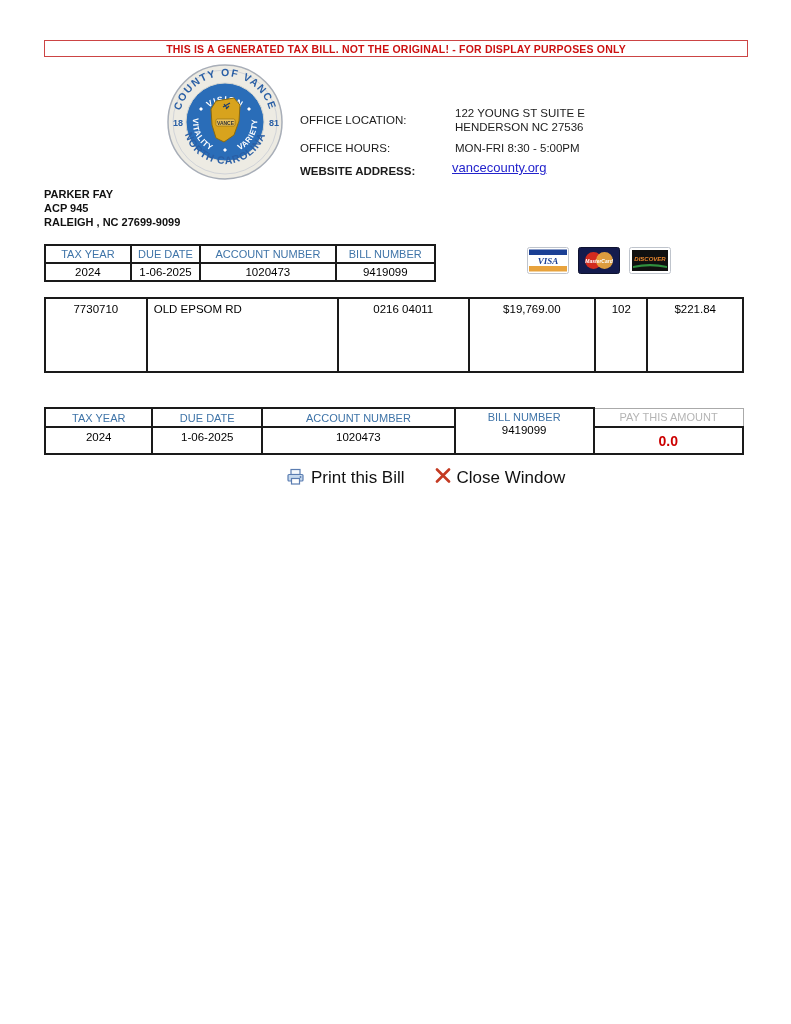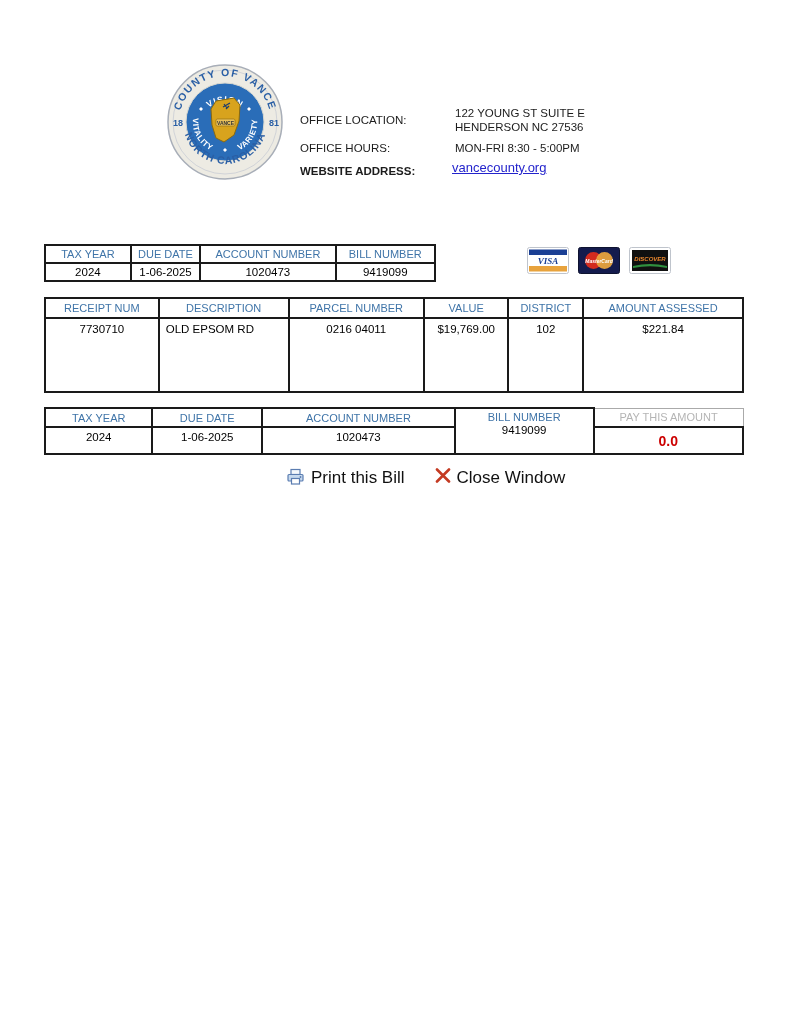--- a/index.html
+++ b/index.html
@@ -53,20 +53,23 @@
   .table3 td.pay-val{color:var(--amount-red);font-weight:bold;font-size:14px;vertical-align:middle;}
 
   .actions{position:absolute;left:286px;top:468px;display:flex;gap:30px;align-items:center;}
   .action-btn{display:flex;align-items:flex-start;gap:6px;cursor:pointer;font-size:17px;color:#111;}
 </style>
 </head>
 <body>
 
 <div class="page">
 
+  <div class="banner">
+    <span>THIS IS A GENERATED TAX BILL. NOT THE ORIGINAL! - FOR DISPLAY PURPOSES ONLY</span>
+  </div>
 
   <svg class="seal" viewBox="0 0 118 118">
     <circle cx="59" cy="59" r="57" fill="#edebe3" stroke="#a8aeb8" stroke-width="1.5"></circle>
     <circle cx="59" cy="59" r="52" fill="none" stroke="#c9cdd4" stroke-width="0.8"></circle>
     <defs>
       <path id="arcTop" d="M 13 59 A 46 46 0 0 1 105 59"></path>
       <path id="arcBottom" d="M 17 59 A 42 42 0 0 0 101 59"></path>
       <path id="arcVision" d="M 36 52 A 27 27 0 0 1 82 52"></path>
       <path id="arcVitality" d="M 28 51 A 31 31 0 0 0 49 89"></path>
       <path id="arcVariety" d="M 69 89 A 31 31 0 0 0 90 51"></path>
@@ -104,20 +107,25 @@
   <div class="info-label" style="top:114px">OFFICE LOCATION:</div>
   <div class="info-value" style="top:107px">122 YOUNG ST SUITE E</div>
   <div class="info-value" style="top:121px">HENDERSON NC 27536</div>
 
   <div class="info-label" style="top:142px">OFFICE HOURS:</div>
   <div class="info-value" style="top:142px">MON-FRI 8:30 - 5:00PM</div>
 
   <div class="info-label lbl-bold" style="top:165px">WEBSITE ADDRESS:</div>
   <a class="website-link">vancecounty.org</a>
 
+  <div class="addressee">
+    <div>PARKER FAY</div>
+    <div>ACP 945</div>
+    <div>RALEIGH , NC 27699-9099</div>
+  </div>
 
   <table class="table1">
     <tbody>
         <tr>
       <td class="hd" style="width:22%">TAX YEAR</td>
       <td class="hd" style="width:17.8%">DUE DATE</td>
       <td class="hd" style="width:34.7%">ACCOUNT NUMBER</td>
       <td class="hd" style="width:25.5%">BILL NUMBER</td>
     </tr>
     <tr>
@@ -145,28 +153,20 @@
     <svg class="card" viewBox="0 0 42 27">
       <rect x="0.5" y="0.5" width="41" height="26" rx="2" fill="#ffffff" stroke="#bfc4cc"></rect>
       <rect x="3" y="3" width="36" height="21" fill="#101010"></rect>
       <text x="21" y="14" font-size="6" font-weight="bold" font-style="italic" fill="#e8862d" text-anchor="middle" font-family="Liberation Sans, sans-serif">DISCOVER</text>
       <path d="M 4 19 Q 21 15 38 19 L 38 21 Q 21 17.5 4 21 Z" fill="#2f8f3e"></path>
     </svg>
   </div>
 
   <table class="table2">
     <tbody>
-        <tr>
-      <td class="hd" style="width:16.3%">RECEIPT NUM</td>
-      <td class="hd" style="width:18.6%">DESCRIPTION</td>
-      <td class="hd" style="width:19.4%">PARCEL NUMBER</td>
-      <td class="hd" style="width:12.1%">VALUE</td>
-      <td class="hd" style="width:10.7%">DISTRICT</td>
-      <td class="hd" style="width:22.9%">AMOUNT ASSESSED</td>
-    </tr>
     <tr>
       <td class="val">7730710</td>
       <td class="val left">OLD EPSOM RD</td>
       <td class="val">0216 04011</td>
       <td class="val">$19,769.00</td>
       <td class="val">102</td>
       <td class="val">$221.84</td>
     </tr>
   </tbody>
     </table>

